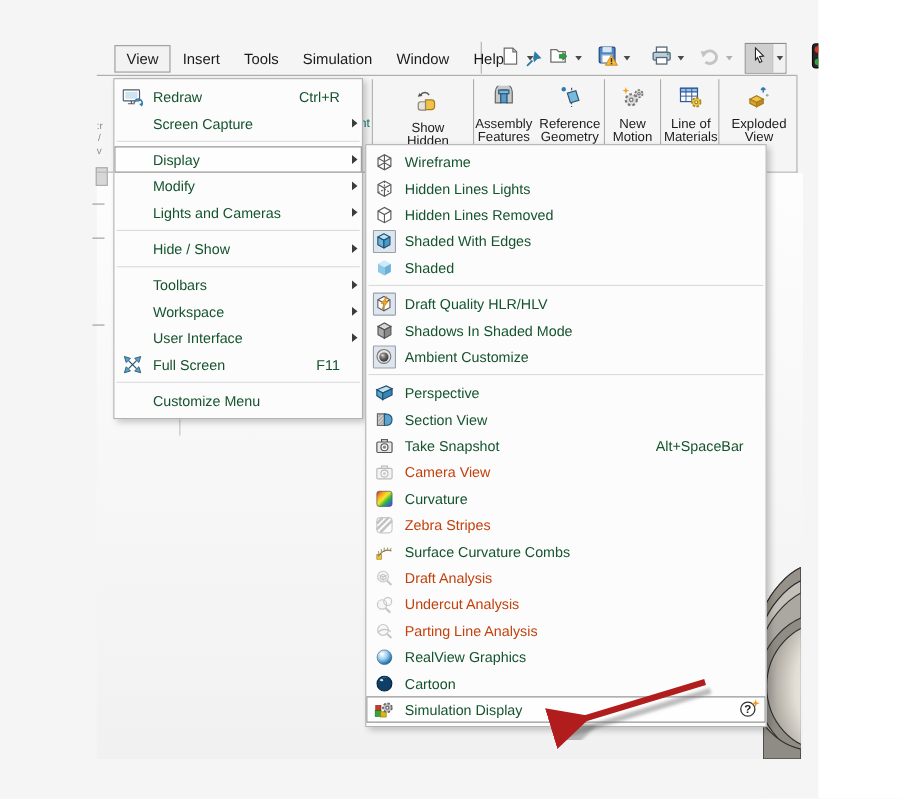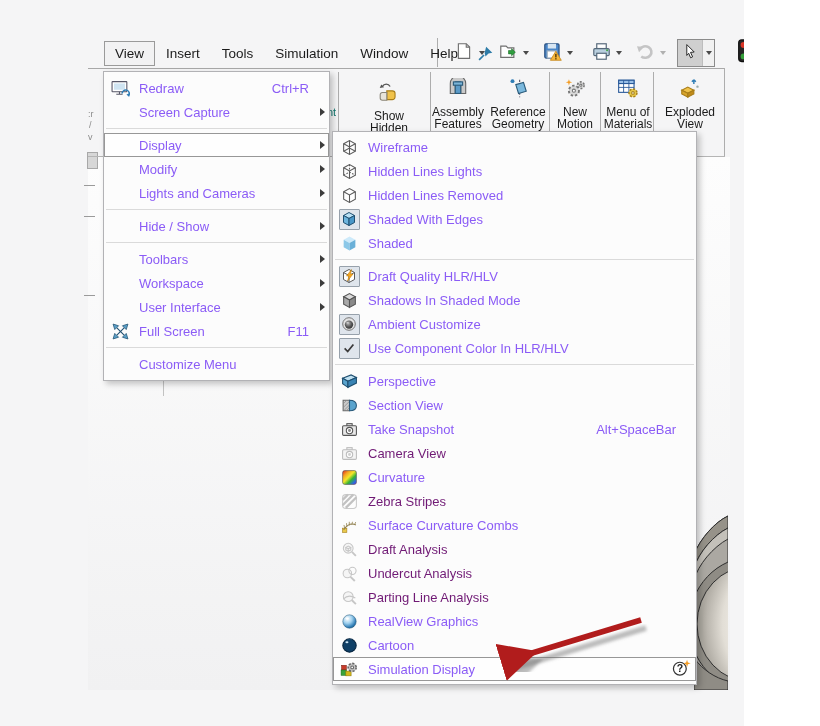--- a/index.html
+++ b/index.html
@@ -32,31 +32,31 @@
   .frag{position:absolute;font-size:11px;color:#0f766e;z-index:1;}
 
   
   #canvas{position:absolute;left:88px;top:157px;width:642px;height:533px;background:linear-gradient(#fdfdfd,#f1f1f2);z-index:0;}
   #model{position:absolute;left:606px;top:355px;}
 
   
   .panel{position:absolute;background:#fcfcfc;border:1px solid #b2b2b5;box-shadow:3px 3px 6px rgba(0,0,0,.22);z-index:10;box-sizing:border-box;}
   #view-menu{left:103px;top:71px;width:227px;padding:4px 0;}
   #display-menu{left:332px;top:131px;width:365px;padding:3px 0;}
-  .mi{display:flex;align-items:center;height:24px;padding:0 4px 0 5px;font-size:13px;color:#8b5cf6;cursor:default;}
+  .mi{display:flex;align-items:center;height:24px;padding:0 4px 0 5px;font-size:13px;color:#14532d;cursor:default;}
   .mi .ico{flex:0 0 22px;width:22px;display:flex;justify-content:center;align-items:center;margin-right:8px;}
   .mi .icobox{width:21px;height:21px;display:flex;align-items:center;justify-content:center;border-radius:1px;}
   .mi .icobox.pressed{background:#dfe5ec;border:1px solid #97a1ab;width:19px;height:19px;}
   .mi .lbl{white-space:nowrap;}
   .mi .sc{margin-left:auto;padding-right:3px;white-space:nowrap;}
   .mi .arrslot{flex:0 0 13px;margin-left:auto;display:flex;justify-content:flex-end;align-items:center;}
   .mi .sc + .arrslot{margin-left:0;}
   .mi .arrow{width:0;height:0;border-left:5px solid #3c3c3c;border-top:4px solid transparent;border-bottom:4px solid transparent;}
   .mi.hl{box-shadow:inset 0 0 0 1px #979797;background:#fefefe;}
-  .mi.disabled{color:#701a75;}
+  .mi.disabled{color:#c2410c;}
   .msep{height:1px;background:#dadada;margin:4px 2px;}
 
   .lf{position:absolute;color:#8a8a8a;font-size:9px;z-index:1;}
   #lf-box{position:absolute;left:87px;top:152px;width:11px;height:17px;background:#d7d7d7;border:1px solid #a8a8a8;box-sizing:border-box;z-index:1;}
   .tick{position:absolute;width:11px;height:1px;background:#9a9a9a;z-index:1;}
 
   #red-arrow{position:absolute;left:478px;top:598px;z-index:20;pointer-events:none;}
 </style>
 </head>
 <body>
@@ -224,21 +224,21 @@
     <span class="tb-lbl">Motion</span>
   </div>
   <div class="tb-btn" style="left:592px;">
     <span class="tbico"><svg width="22" height="21" viewBox="0 0 20 19">
           <rect x="1.5" y="2" width="14" height="11" fill="#fff" stroke="#2a5a9a"></rect>
           <rect x="1.5" y="2" width="14" height="3" fill="#9ac0e8" stroke="#2a5a9a"></rect>
           <path d="M1.5 8.5 H15.5 M6 2 V13 M10.8 2 V13" stroke="#2a5a9a" stroke-width="0.8"></path>
           <circle cx="14.5" cy="13.5" r="3.6" fill="#e8c84a" stroke="#a8821a" stroke-width="1.4" stroke-dasharray="1.9,1.4"></circle>
           <circle cx="14.5" cy="13.5" r="1.2" fill="#fff" stroke="#a8821a"></circle>
         </svg></span>
-    <span class="tb-lbl">Menu of</span>
+    <span class="tb-lbl">Line of</span>
     <span class="tb-lbl">Materials</span>
   </div>
   <div class="tb-btn" style="left:654px;">
     <span class="tbico"><svg width="22" height="21" viewBox="0 0 20 19">
           <path d="M13.5 1.5 V5.5 M13.5 1.5 l-1.8 1.8 M13.5 1.5 l1.8 1.8" stroke="#2e7cb5" stroke-width="1.3" fill="none"></path>
           <path d="M2.5 11 L8 8.2 L13.5 11 L8 13.8 Z" fill="#f0c24a" stroke="#a87d18"></path>
           <path d="M2.5 11 V14.5 L8 17.3 V13.8 Z" fill="#d8a42a" stroke="#a87d18"></path>
           <path d="M13.5 11 V14.5 L8 17.3 V13.8 Z" fill="#c08a1a" stroke="#a87d18"></path>
           <circle cx="16.8" cy="7.8" r="1.1" fill="#9aa"></circle>
         </svg></span>
@@ -479,31 +479,20 @@
               </defs>
               <circle cx="8" cy="8" r="6.3" fill="#e3e3e3" stroke="#777"></circle>
               <circle cx="8" cy="8.6" r="4.2" fill="url(#aog)"></circle>
               <ellipse cx="6.6" cy="6.8" rx="1.3" ry="0.8" fill="#dcdcdc" opacity="0.8"></ellipse>
             </svg>
           </span>
         </span>
       <span class="lbl">Ambient Customize</span>
         <span class="arrslot"></span>
     </div>
-    <div class="mi">
-      <span class="ico">
-          <span class="icobox pressed">
-            <svg width="14" height="14" viewBox="0 0 16 16">
-              <path d="M3 8.5 L6.5 12 L13 4" stroke="#3a3a3a" stroke-width="2" fill="none"></path>
-            </svg>
-          </span>
-        </span>
-      <span class="lbl">Use Component Color In HLR/HLV</span>
-        <span class="arrslot"></span>
-    </div>
     <div class="msep"></div>
     <div class="mi">
       <span class="ico">
           <svg width="17" height="17" viewBox="0 0 16 16">
             <polygon points="1.5,5 9.5,1.8 14.5,4.2 6.5,7.8" fill="#bfe1f2" stroke="#1f4f70"></polygon>
             <polygon points="1.5,5 6.5,7.8 6.5,13.5 1.5,10" fill="#5aa4ce" stroke="#1f4f70"></polygon>
             <polygon points="14.5,4.2 6.5,7.8 6.5,13.5 14.5,9.5" fill="#3a84b4" stroke="#1f4f70"></polygon>
           </svg>
         </span>
       <span class="lbl">Perspective</span>

